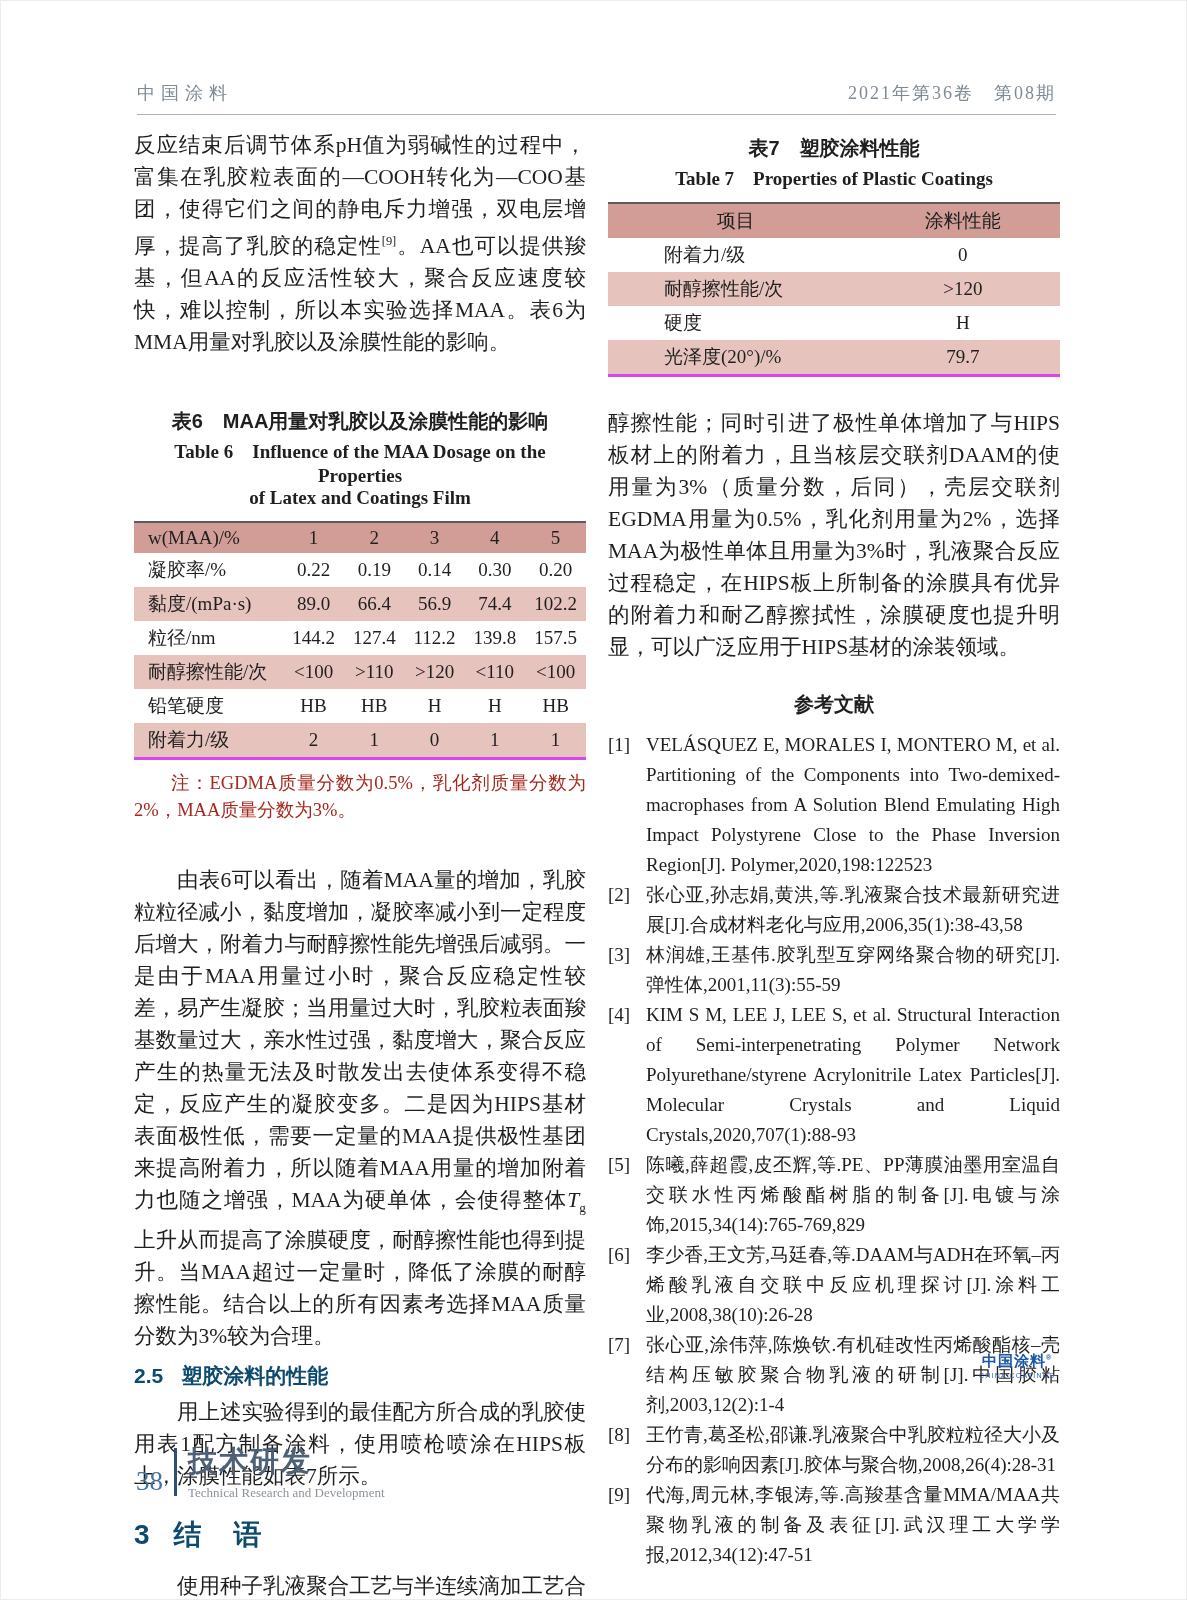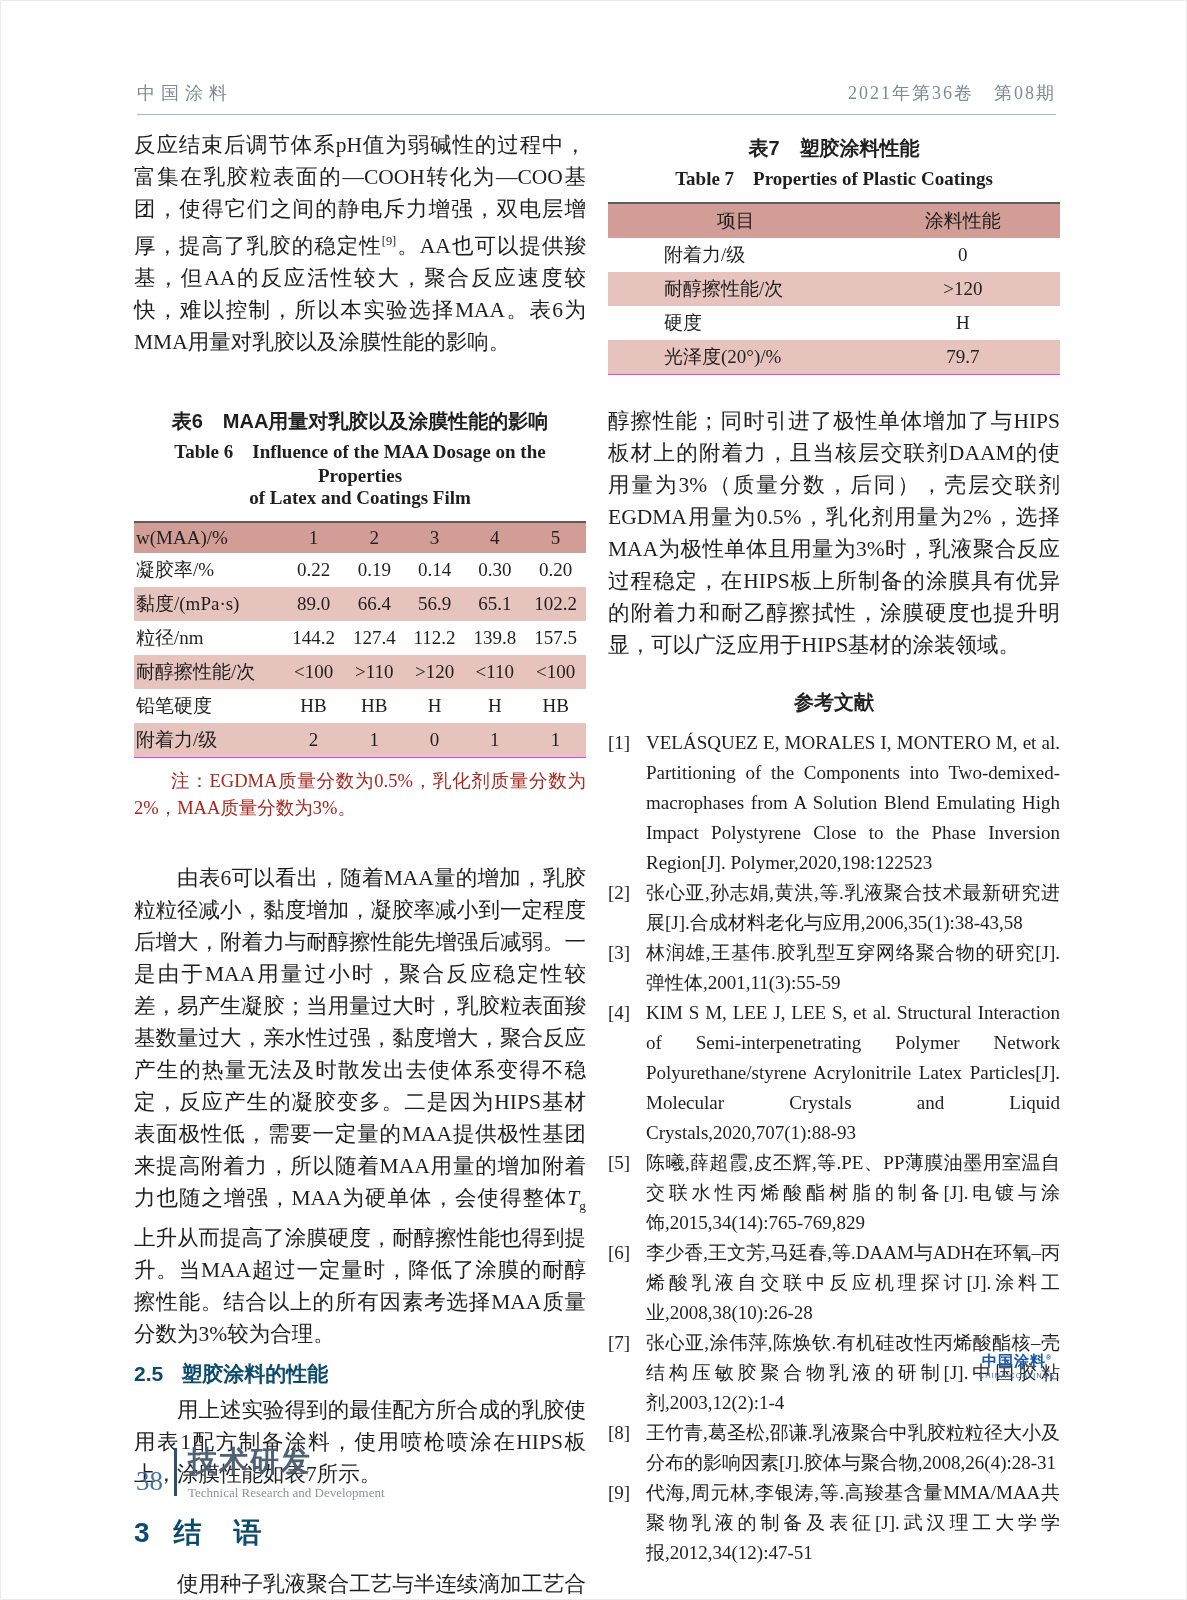--- a/index.html
+++ b/index.html
@@ -27,23 +27,23 @@
   sup.ref-sup { font-size:0.58em; vertical-align:super; }
   .tsym i { font-style:italic; }
   .tsym sub { font-size:0.62em; }
 
   
   .tbl-block { margin-top:50px; }
   .tbl-title-cn { text-align:center; font-weight:bold; font-size:20px;
                   font-family:"Liberation Sans","DejaVu Sans",sans-serif; }
   .tbl-title-en { text-align:center; font-weight:bold; font-size:19px; margin-top:4px; }
   table.data { width:100%; border-collapse:collapse; margin-top:12px;
-               font-size:19px; border-top:2px solid #5c5c5c; border-bottom:1px solid #d946ef; }
+               font-size:19px; border-top:2px solid #5c5c5c; border-bottom:3px solid #d946ef; }
   table.data td { padding:4px 2px; text-align:center; }
-  table.data td.lbl { text-align:left; padding-left:2px; }
+  table.data td.lbl { text-align:left; padding-left:14px; }
   tr.head { background:#d29d97; }
   tr.pink { background:#e7c3bd; }
   .tbl-note { margin-top:10px; color:#a5281f; font-size:18.5px; line-height:27px;
               text-indent:2em; text-align:justify; }
 
   
   table.data7 td.lbl { padding-left:56px; }
   table.data7 td.c-head { text-align:center; padding-left:0; }
   table.data7 { margin-top:10px; }
 
@@ -120,21 +120,21 @@
               <td>0.19</td>
               <td>0.14</td>
               <td>0.30</td>
               <td>0.20</td>
             </tr>
             <tr class="pink">
               <td class="lbl">黏度/(mPa·s)</td>
               <td>89.0</td>
               <td>66.4</td>
               <td>56.9</td>
-              <td>65.1</td>
+              <td>74.4</td>
               <td>102.2</td>
             </tr>
             <tr>
               <td class="lbl">粒径/nm</td>
               <td>144.2</td>
               <td>127.4</td>
               <td>112.2</td>
               <td>139.8</td>
               <td>157.5</td>
             </tr>

